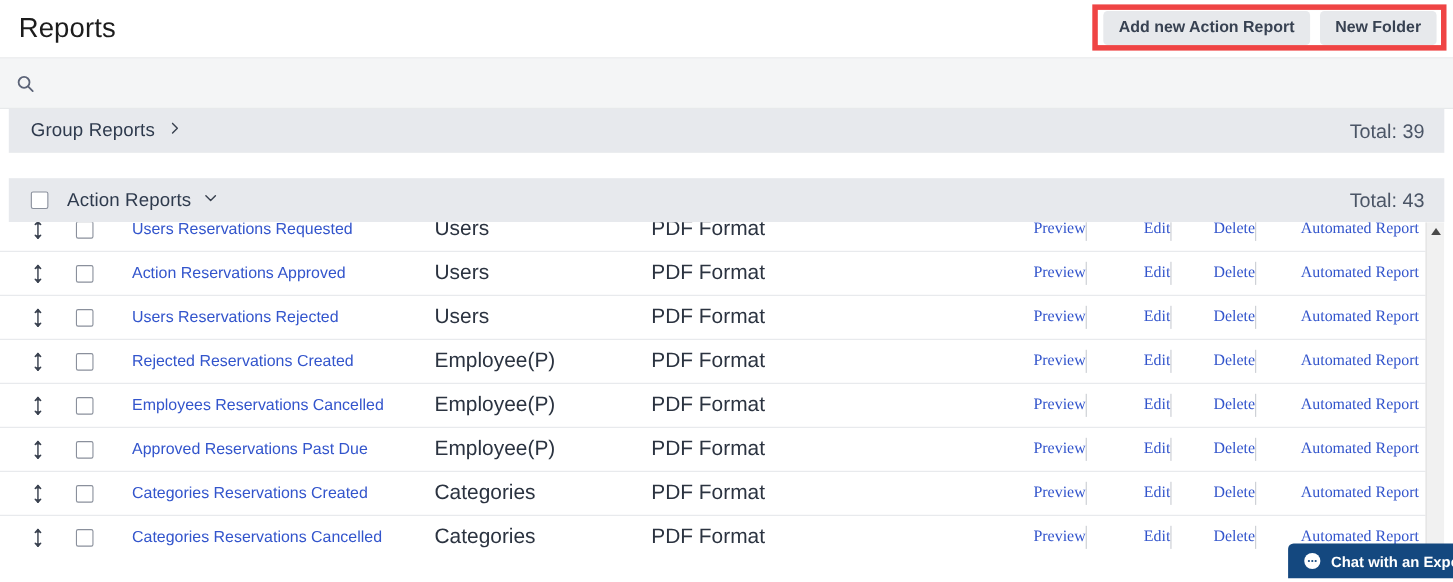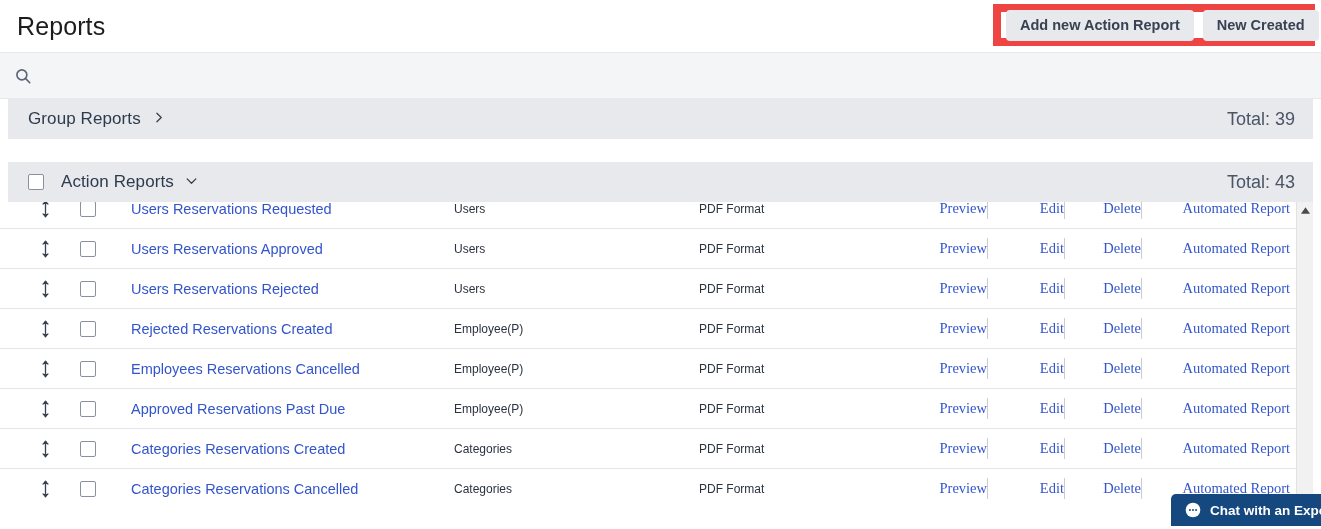--- a/index.html
+++ b/index.html
@@ -30,21 +30,21 @@
     margin-left: 17px;
     letter-spacing: 0.1px;
   }
 
   .header-actions {
     position: absolute;
     top: 4px;
     left: 993px;
     width: 322px;
     height: 42px;
-    border: 8px solid #ef4444;
+    border: 5px solid #ef4444;
     background: #ffffff;
     display: flex;
     align-items: center;
     gap: 9px;
     padding: 0 5px;
   }
   .btn {
     background: #e7e9ec;
     border: none;
     border-radius: 4px;
@@ -130,21 +130,21 @@
     top: -13px;
     left: 0;
     right: 17px;
     bottom: 0;
   }
   .row {
     display: flex;
     align-items: center;
     height: 40px;
     border-bottom: 1px solid #e4e6e9;
-    padding-left: 24px;
+    padding-left: 13px;
     background: #fff;
   }
   .c-handle { width: 42px; display:flex; justify-content:center; color:#39414f; }
   .handle-icon { width: 11px; height: 18px; display:block; }
   .c-check { width: 44px; display:flex; justify-content:center; }
   .c-name { width: 296px; padding-left: 21px; }
   .c-type { width: 197px; }
   .c-format { width: 196px; }
   .c-actions {
     flex: 1;
@@ -153,21 +153,21 @@
     justify-content: flex-end;
     padding-right: 6px;
   }
   .link {
     color: #3355cc;
     font-size: 14.5px;
     text-decoration: none;
     cursor: pointer;
     white-space: nowrap;
   }
-  .cell-text { font-size: 12px; color: #2b3340; margin-left: 48px; }
+  .cell-text { font-size: 19px; color: #2b3340; }
   .act { width: 76px; text-align: right; font-family: Liberation Serif, serif; }
   .act.wide { width: 148px; }
   .sep {
     width: 1px; height: 21px; background: #c9ccd2; flex: 0 0 auto;
   }
 
   
   .scrollbar {
     position: absolute;
     top: 0; right: 0;
@@ -213,21 +213,21 @@
 </head>
 <body>
 
 <div class="app">
 
   <div class="page-header">
     <div class="page-title">Reports</div>
 
     <div class="header-actions">
       <button class="btn">Add new Action Report</button>
-      <button class="btn">New Created</button>
+      <button class="btn">New Folder</button>
     </div>
   </div>
 
   <div class="search-bar">
     <span>
       <svg class="search-icon" viewBox="0 0 24 24" fill="none" stroke="currentColor" stroke-width="2.2" stroke-linecap="round">
         <circle cx="10.5" cy="10.5" r="6.6"></circle>
         <line x1="15.6" y1="15.6" x2="21" y2="21"></line>
       </svg>
     </span>
@@ -287,21 +287,21 @@
           <div class="c-handle">
             <svg class="handle-icon" viewBox="0 0 12 22" fill="none" stroke="currentColor" stroke-width="1.6" stroke-linecap="round" stroke-linejoin="round">
               <polyline points="3 5 6 1.6 9 5" fill="currentColor"></polyline>
               <line x1="6" y1="1.6" x2="6" y2="20.4"></line>
               <polyline points="3 17 6 20.4 9 17" fill="currentColor"></polyline>
             </svg>
           </div>
           <div class="c-check">
             <span class="cbox"></span>
           </div>
-          <div class="c-name"><a class="link">Users Reservations Approved</a></div>
+          <div class="c-name"><a class="link">Action Reservations Approved</a></div>
           <div class="c-type cell-text">Users</div>
           <div class="c-format cell-text">PDF Format</div>
           <div class="c-actions">
             <a class="link act">Preview</a>
             <span class="sep"></span>
             <a class="link act">Edit</a>
             <span class="sep"></span>
             <a class="link act">Delete</a>
             <span class="sep"></span>
             <a class="link act wide">Automated Report</a>

